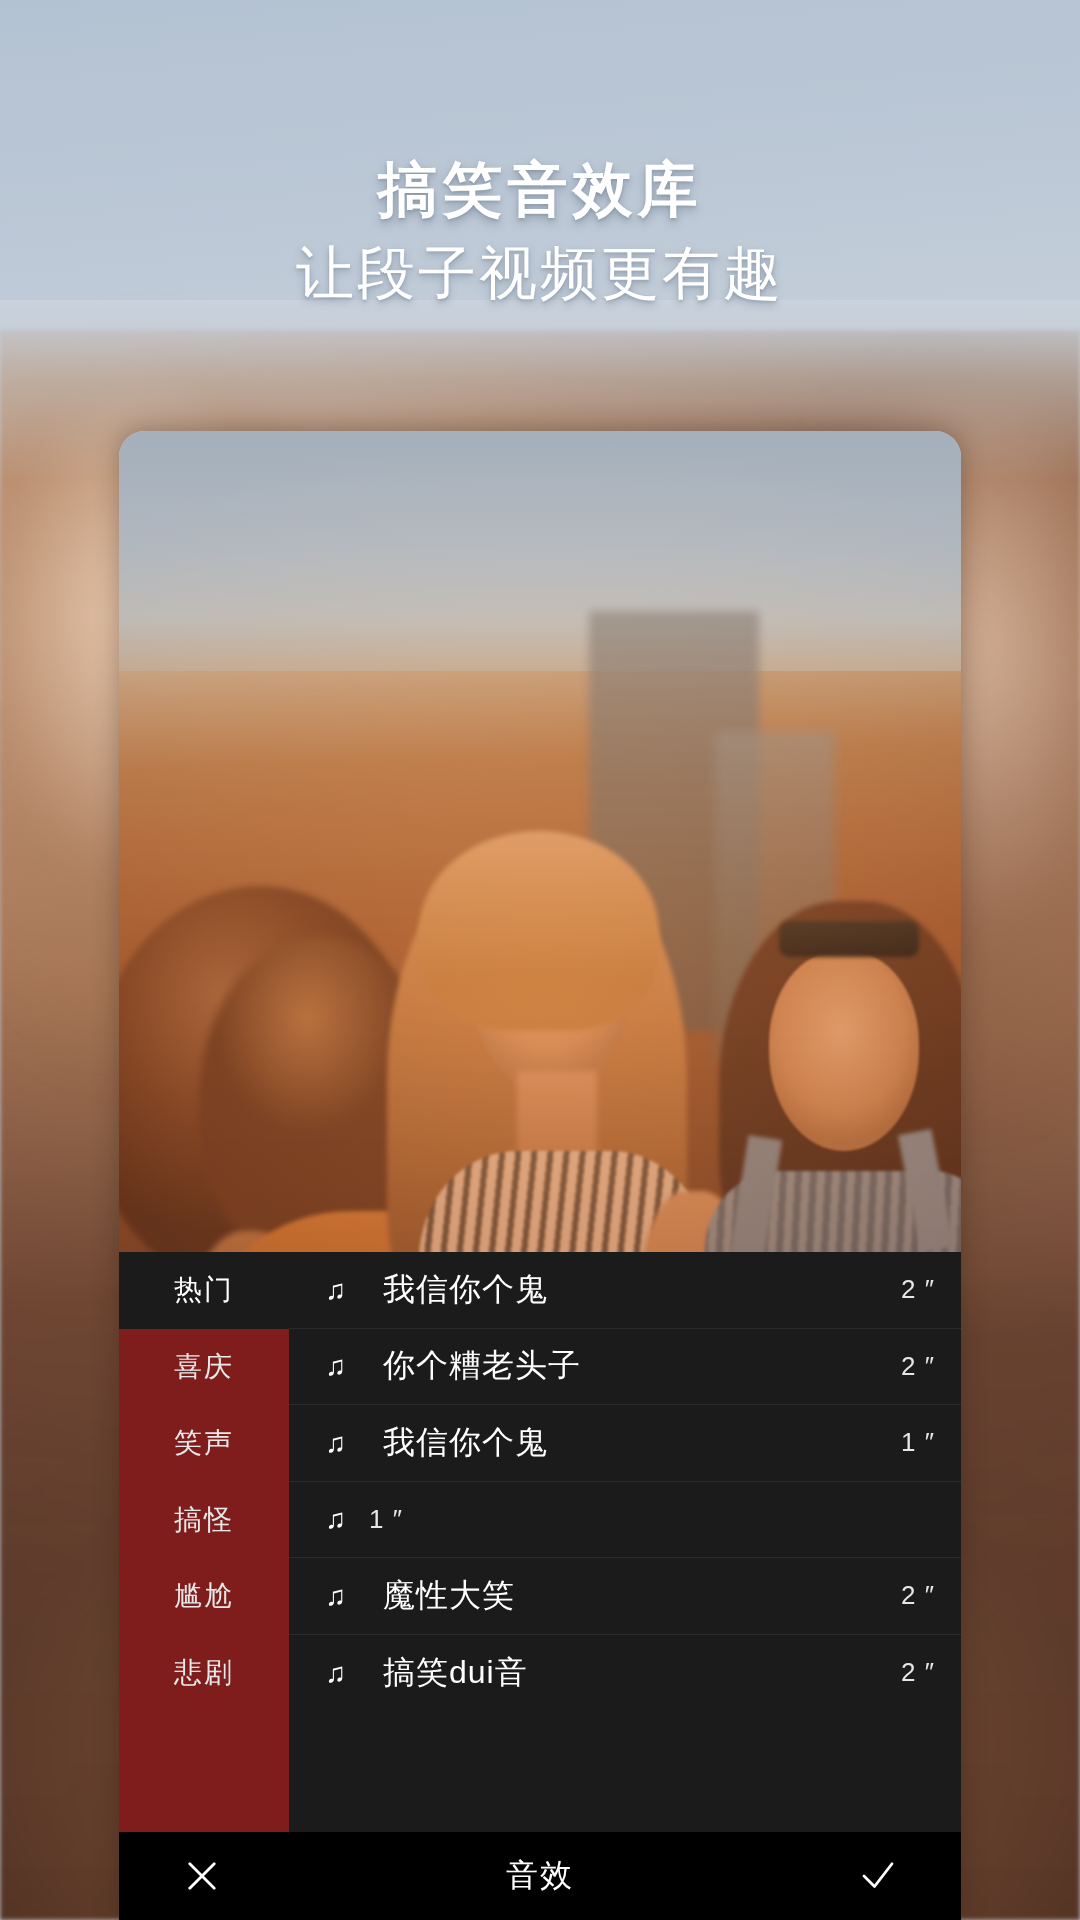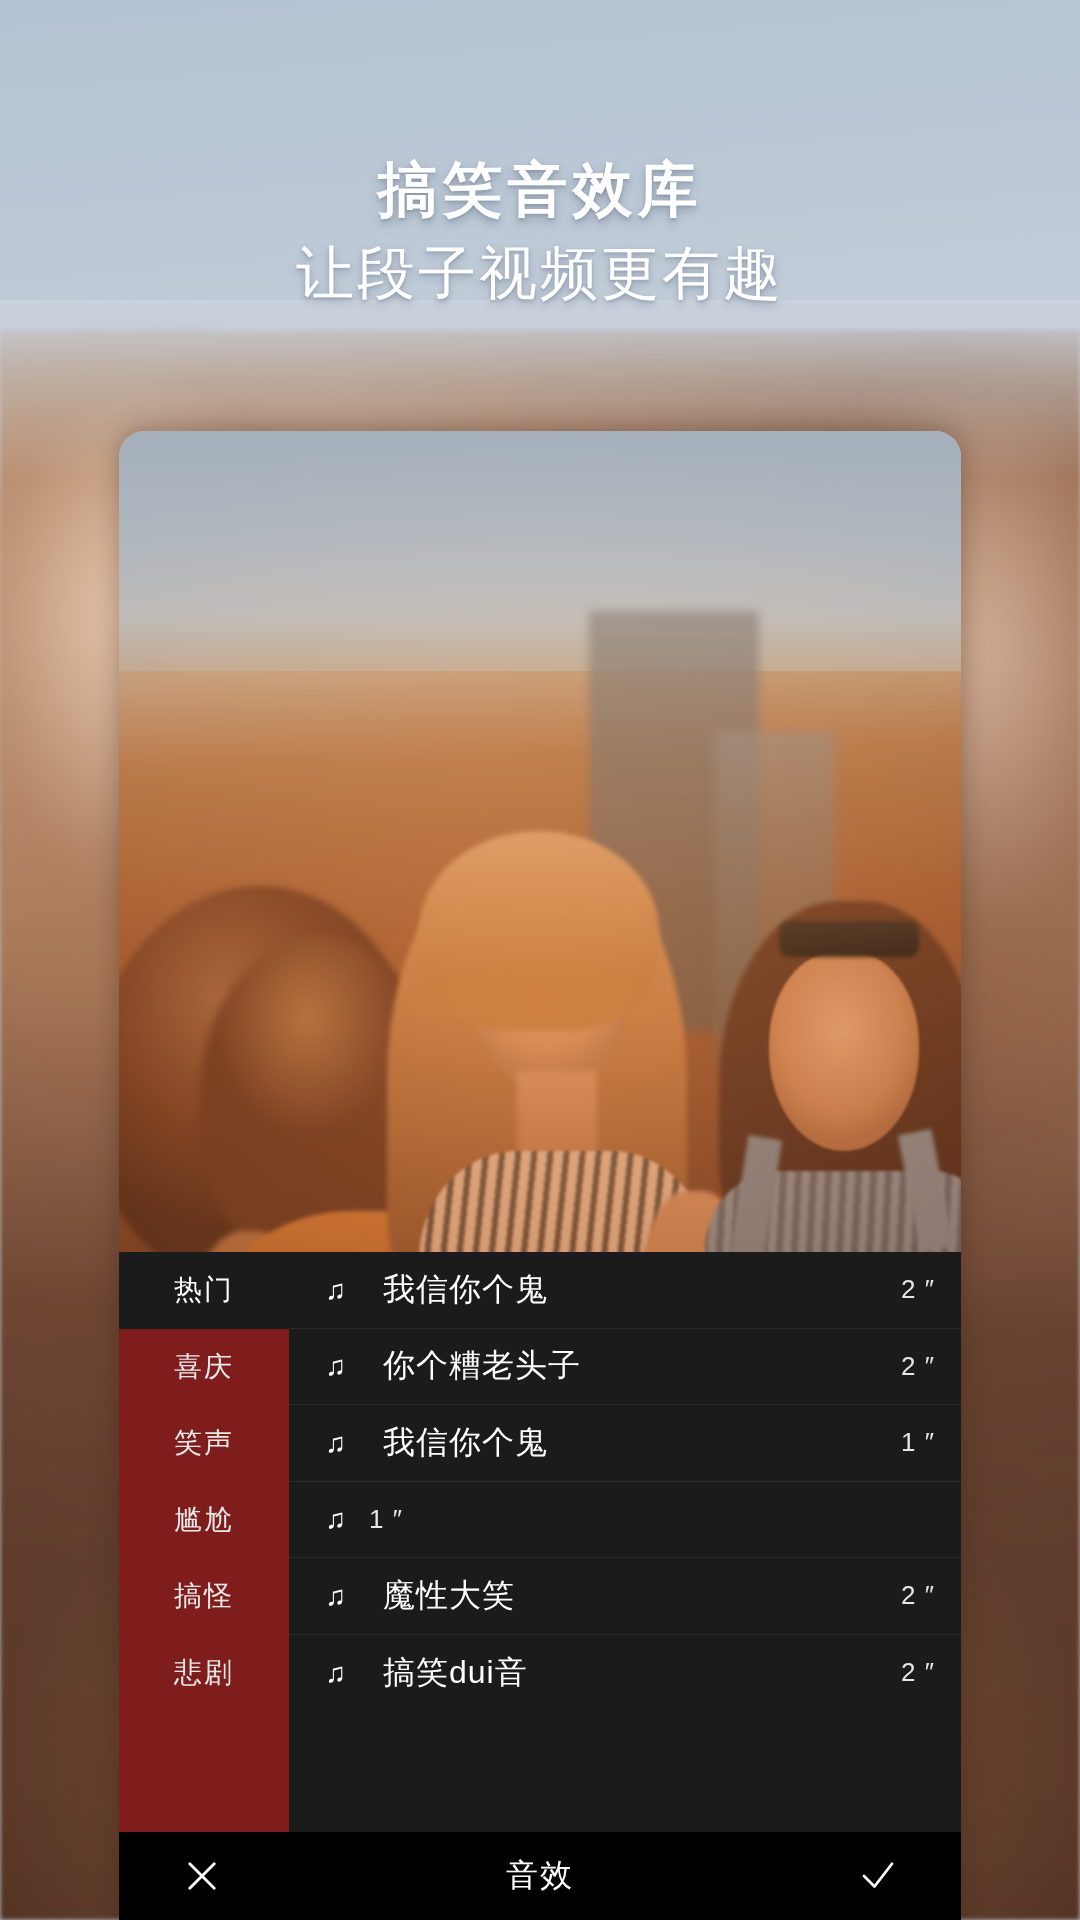--- a/index.html
+++ b/index.html
@@ -247,24 +247,24 @@
       <div class="cat active">
         <span>热门</span>
       </div>
       <div class="cat">
         <span>喜庆</span>
       </div>
       <div class="cat">
         <span>笑声</span>
       </div>
       <div class="cat">
+        <span>搞怪</span>
+      </div>
+      <div class="cat">
         <span>尴尬</span>
-      </div>
-      <div class="cat">
-        <span>搞怪</span>
       </div>
       <div class="cat">
         <span>悲剧</span>
       </div>
     </div>
 
     <div id="sounds">
       <div class="srow">
         <span class="note">♫</span>
         <span class="sname">我信你个鬼</span>

